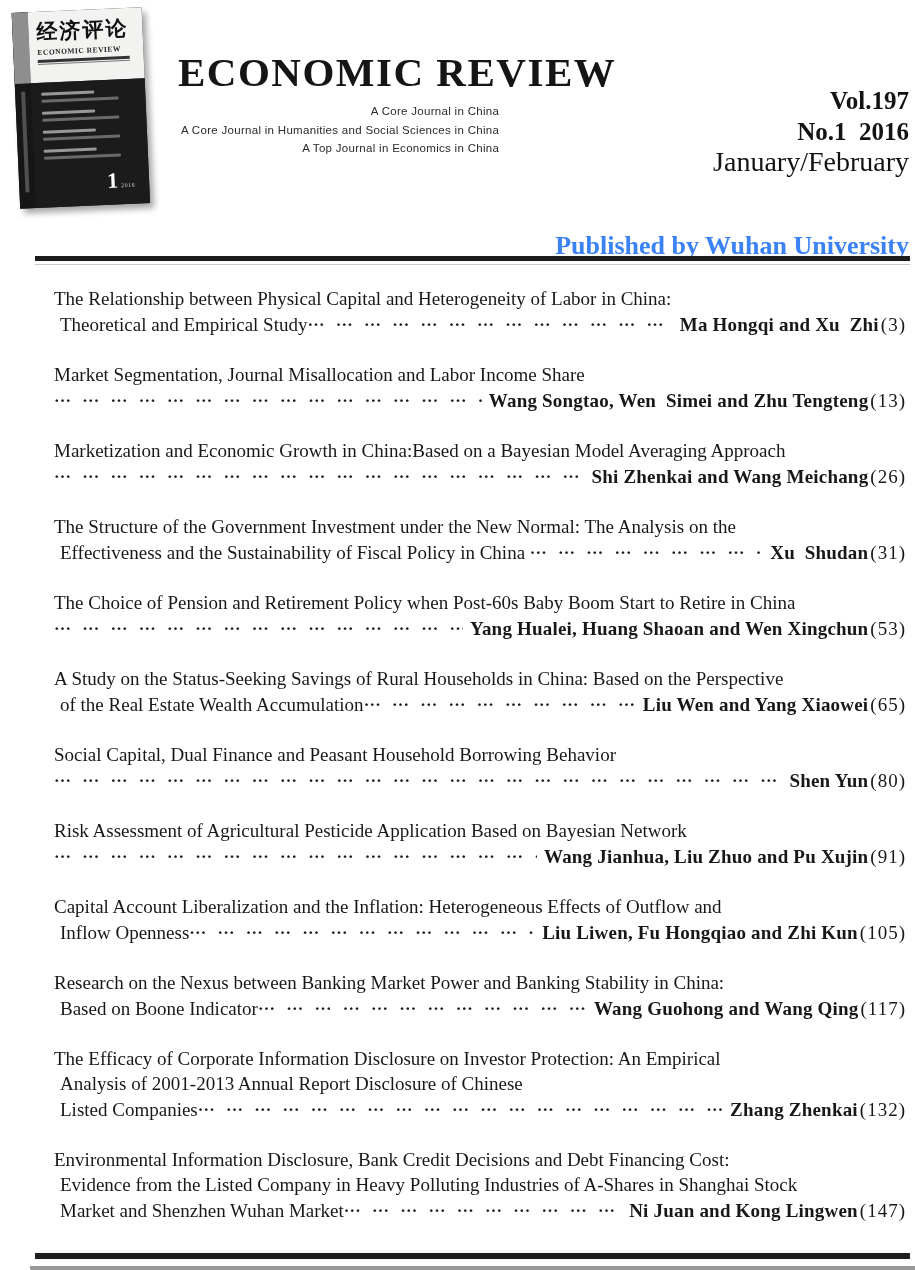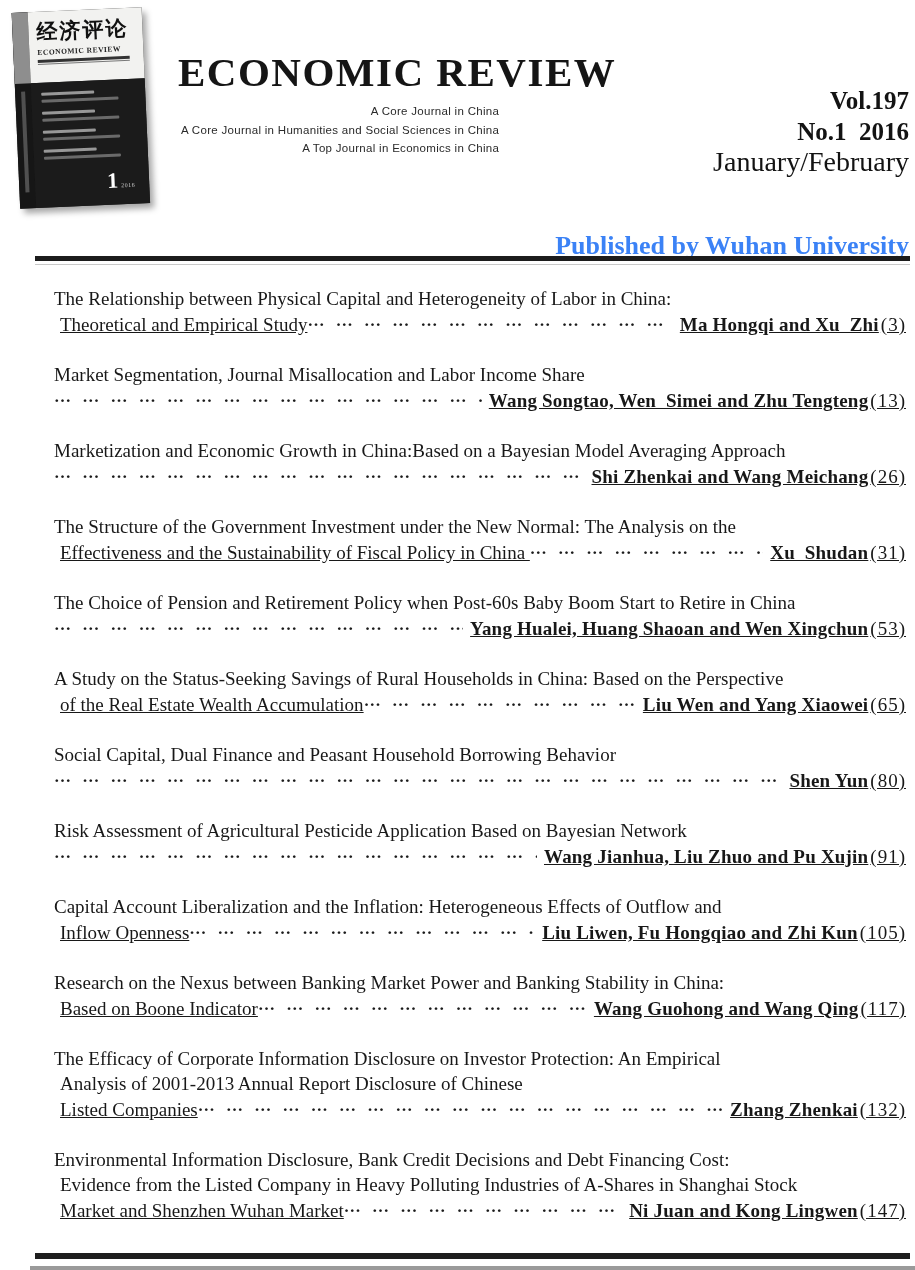--- a/index.html
+++ b/index.html
@@ -46,21 +46,21 @@
                  color:#3b82f6;margin-top:11px; }
   .rule-top { position:absolute; left:35px; top:256px; width:875px; height:5px; background:#1c1c1c; }
   .rule-top::after { content:""; position:absolute; left:0; top:8px; width:100%; height:1px;
                      background:#c9c9c9; }
 
   
   .toc { position:absolute; left:54px; top:286px; width:852px; }
   .entry { margin-bottom:25px; }
   .t-line { font-size:19px; line-height:25px; color:#181818; white-space:pre; }
   .t-line.indent { padding-left:6px; }
-  .t-line.last { display:flex; align-items:flex-end; white-space:nowrap;text-decoration:underline; }
+  .t-line.last { display:flex; align-items:flex-end; white-space:nowrap; }
   .runin { white-space:pre; flex:0 0 auto; }
   .leader { flex:1 1 auto; overflow:hidden; white-space:nowrap; min-width:14px; }
   .dots { display:inline-block; transform:translateY(-4px); font-weight:bold;
           letter-spacing:2.5px; word-spacing:2px; font-size:17px; color:#1a1a1a; }
   .authors { flex:0 0 auto; font-weight:bold; white-space:pre; margin-left:7px; letter-spacing:.2px; }
   .page-no { flex:0 0 auto; white-space:pre; margin-left:2px; letter-spacing:1px; }
 
   .rule-bottom { position:absolute; left:35px; top:1253px; width:875px; height:6px; background:#1e1e1e; }
   .rule-bottom-2 { position:absolute; left:30px; top:1266px; width:885px; height:4px; background:#9a9a9a; }
 </style>

